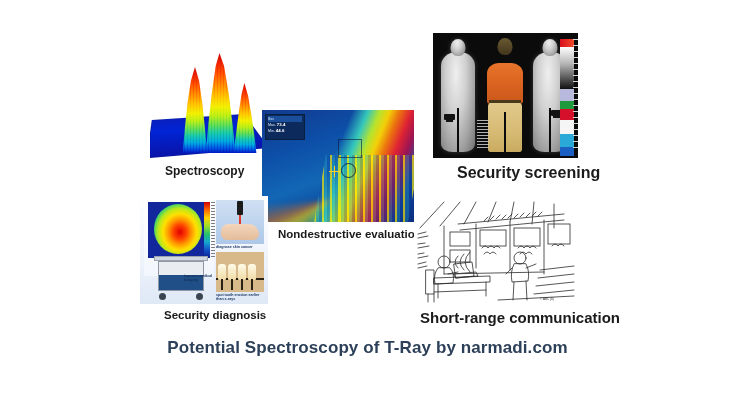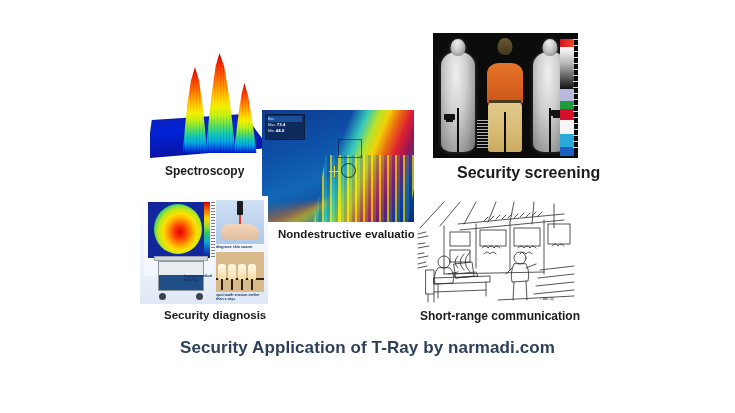--- a/index.html
+++ b/index.html
@@ -342,16 +342,16 @@
         <path d="M126 70 L160 66 M124 78 L160 74 M122 86 L160 82 M120 94 L160 90"></path>
         <path d="M84 100 L160 96"></path>
 
         <path d="M4 34 l8 -2 M4 38 l10 -2 M4 44 l7 -1 M4 48 l11 -2 M4 54 l6 -1 M4 58 l10 -2 M4 64 l8 -2 M4 68 l9 -2"></path>
       </g>
       <g fill="#2b2b2b" font-size="3" font-family="Liberation Sans, sans-serif">
         <text x="126" y="100">© ABC (D)</text>
       </g>
     </svg>
   </div>
-  <div class="lbl" style="left:420px;top:309px;font-size:12px;">Short-range communication</div>
-
-  <div id="caption">Security Application of T-Ray by narmadi.com</div>
+  <div class="lbl" style="left:420px;top:309px;font-size:15px;">Short-range communication</div>
+
+  <div id="caption">Potential Spectroscopy of T-Ray by narmadi.com</div>
 </div>
 
 </body></html>

